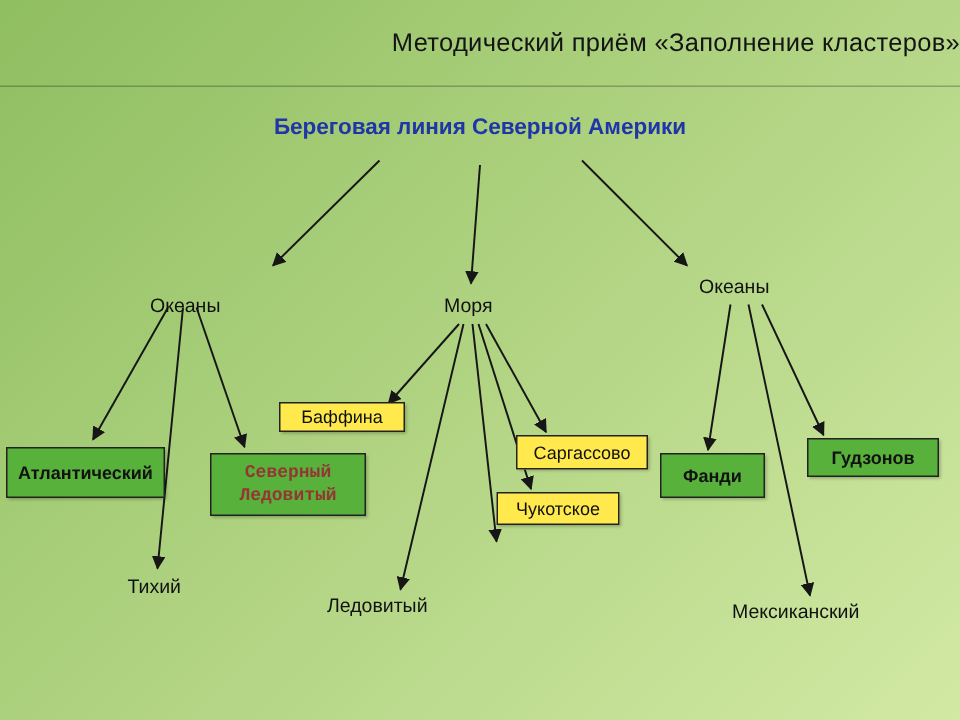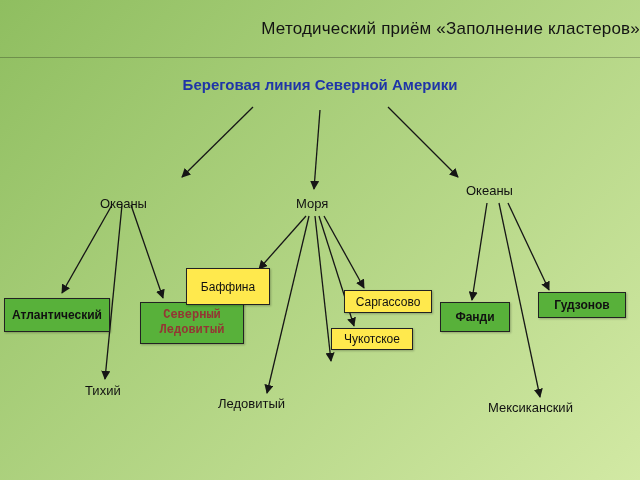--- a/index.html
+++ b/index.html
@@ -43,21 +43,21 @@
     box-sizing:border-box;
     font-size:12px;color:#111;
     box-shadow:1px 1px 2px rgba(0,0,0,.25);
   }
   .box.green{background:var(--box_green);font-weight:bold;}
   .box.yellow{background:var(--box_yellow);}
   .box.arctic{color:var(--arctic_text);line-height:1.25;}
   
   .n-atlantic{left:4px;top:298px;width:106px;height:34px;}
   .n-arctic{left:140px;top:302px;width:104px;height:42px;padding:2px 8px;font-family:Liberation Mono, monospace;}
-  .n-baffin{left:186px;top:268px;width:84px;height:37px;}
+  .n-baffin{left:186px;top:268px;width:84px;height:20px;}
   .n-sargasso{left:344px;top:290px;width:88px;height:23px;}
   .n-chukchi{left:331px;top:328px;width:82px;height:22px;}
   .n-beaufort{left:294px;top:363px;width:78px;height:22px;}
   .n-fundy{left:440px;top:302px;width:70px;height:30px;}
   .n-hudson{left:538px;top:292px;width:88px;height:26px;}
   .n-pacific{left:85px;top:383px;}
   .n-bering{left:218px;top:396px;}
   .n-mexican{left:488px;top:400px;}
   .cat-oceans{left:100px;top:196px;}
   .cat-seas{left:296px;top:196px;}

